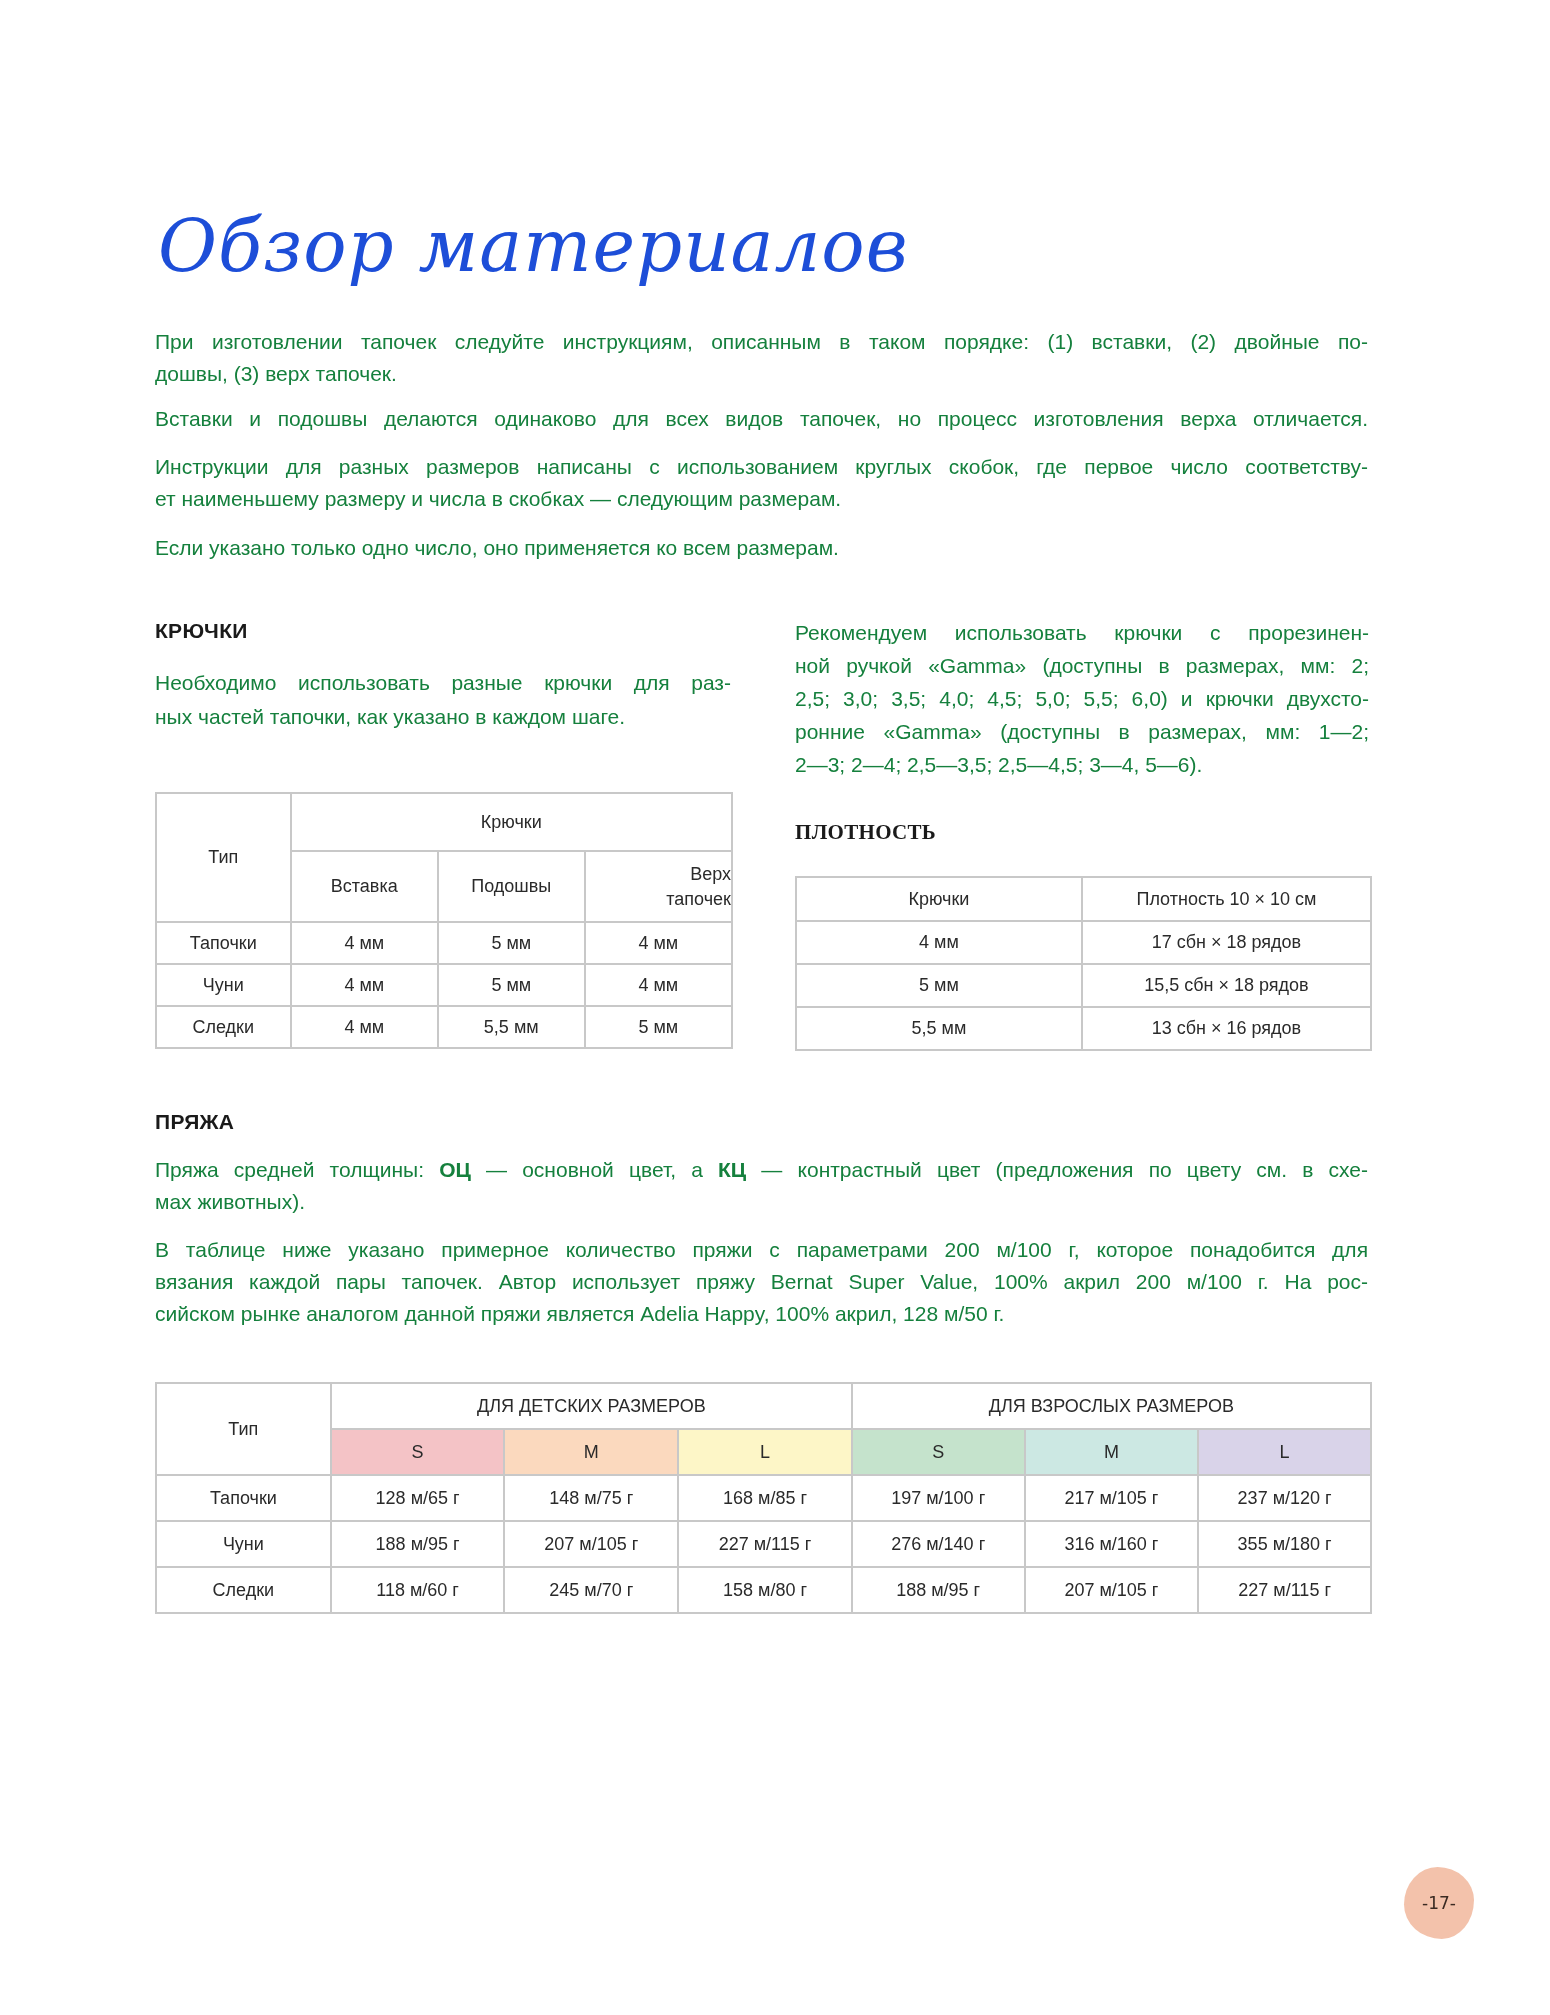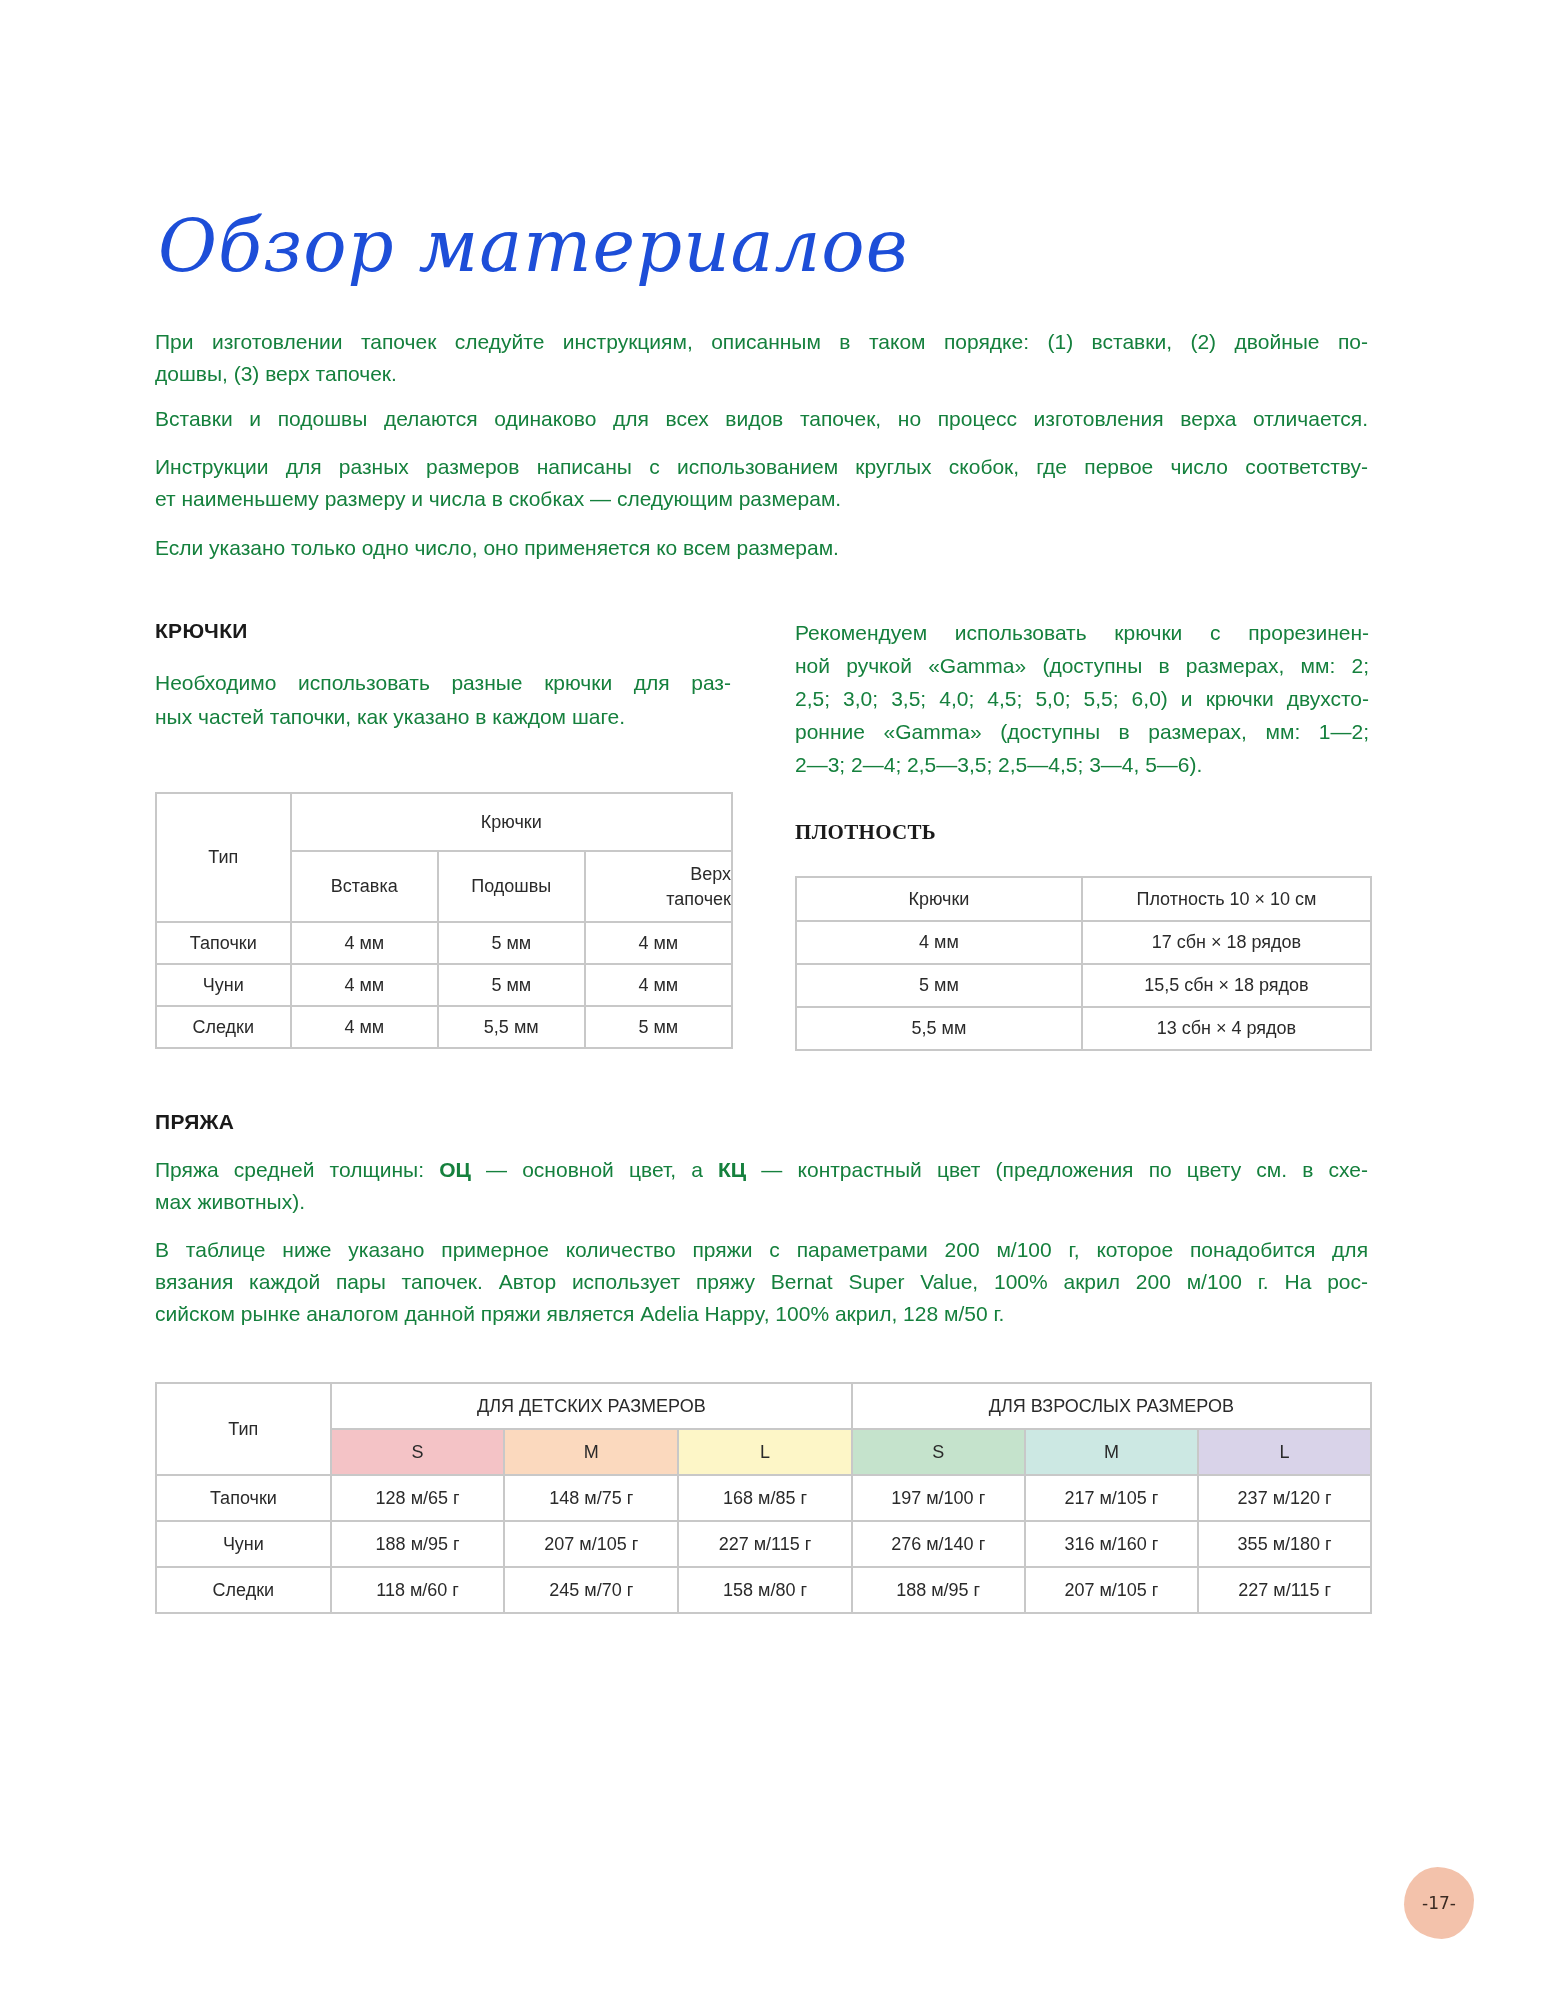--- a/index.html
+++ b/index.html
@@ -106,21 +106,21 @@
   <tr style="height:43px;">
     <td>4 мм</td>
     <td>17 сбн × 18 рядов</td>
   </tr>
   <tr style="height:43px;">
     <td>5 мм</td>
     <td>15,5 сбн × 18 рядов</td>
   </tr>
   <tr style="height:43px;">
     <td>5,5 мм</td>
-    <td>13 сбн × 4 рядов</td>
+    <td>13 сбн × 16 рядов</td>
   </tr>
 </tbody>
   </table>
 
 <div class="heading" style="left:155px; top:1110px;">ПРЯЖА</div>
 <div class="para" style="left:155px; top:1154px; width:1213px;">
   <span class="line"><span>Пряжа средней толщины: </span><b class="em">ОЦ</b><span> — основной цвет, а </span><b class="em">КЦ</b><span> — контрастный цвет (предложения по цвету см. в схе-</span></span>
   <span class="line last">мах животных).</span>
 </div>
 <div class="para" style="left:155px; top:1234px; width:1213px;">

